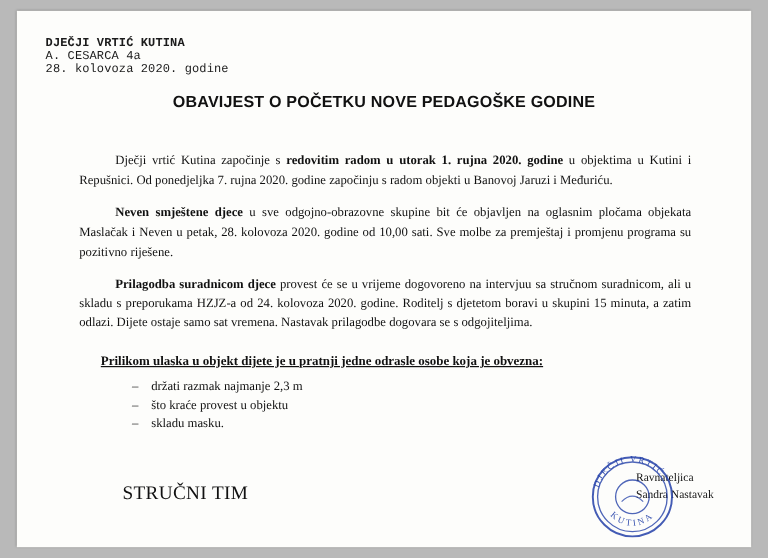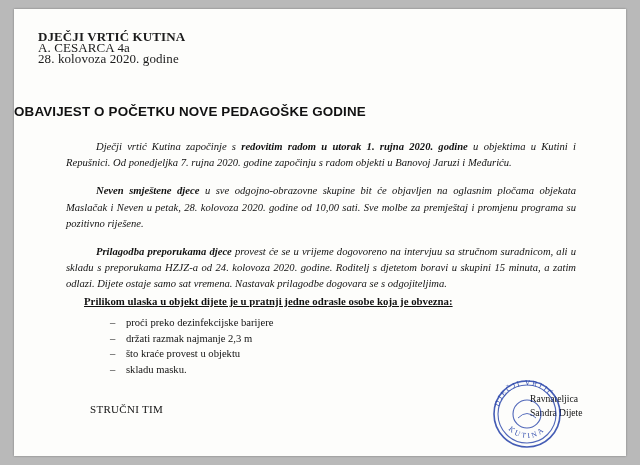--- a/index.html
+++ b/index.html
@@ -20,55 +20,53 @@
     width: 612px;
     height: 447px;
     background: #fdfdfb;
     box-shadow: 0 0 2px rgba(0,0,0,0.35);
     overflow: hidden;
   }
   .letterhead {
     position: absolute;
     left: 24px;
     top: 22px;
-    font-family: Liberation Serif, serif;
-    font-size: 13px;
+    font-family: Liberation Mono, monospace;
+    font-size: 10px;
     line-height: 11.2px;
     color: #1b1b1b;
     letter-spacing: 0.1px;
   }
   .letterhead .l1 { font-weight: bold; }
   .title {
     position: absolute;
     left: 0;
     right: 0;
     top: 68px;
-    text-align: left;
+    text-align: center;
     font-family: "Liberation Sans", sans-serif;
     font-weight: bold;
     font-size: 13.4px;
     letter-spacing: 0.15px;
     color: #111;
-    margin-top: 27px;
   }
   .body-text {
     position: absolute;
     left: 52px;
     width: 510px;
     top: 118px;
     font-family: "Liberation Serif", serif;
     font-size: 10.6px;
     line-height: 16.2px;
     color: #111;
     text-align: justify;
   }
   .body-text p {
-    margin: 12px 0 11px 0;
+    margin: 0 0 11px 0;
     text-indent: 30px;
-    font-style: italic;
   }
   .body-text b { font-weight: bold; }
   .rule-head {
     position: absolute;
     left: 52px;
     width: 520px;
     top: 286px;
     font-family: Liberation Serif, serif;
     font-size: 10.8px;
     font-weight: bold;
@@ -94,24 +92,24 @@
     padding-left: 16px;
   }
   .rule-list li:before {
     content: "\2013";
     position: absolute;
     left: 0;
     top: 0;
   }
   .signature-left {
     position: absolute;
-    left: 76px;
+    left: 88px;
     top: 394px;
     font-family: "Liberation Serif", serif;
-    font-size: 11px;
+    font-size: 16px;
     color: #111;
     letter-spacing: 0.3px;
   }
   .signature-right {
     position: absolute;
     left: 516px;
     top: 383px;
     font-family: "Liberation Serif", serif;
     font-size: 9.6px;
     line-height: 13.6px;
@@ -136,37 +134,36 @@
     <div class="l1">DJEČJI VRTIĆ KUTINA</div>
     <div>A. CESARCA 4a</div>
     <div>28. kolovoza 2020. godine</div>
   </div>
 
   <div class="title">OBAVIJEST O POČETKU NOVE PEDAGOŠKE GODINE</div>
 
   <div class="body-text">
     <p><span>Dječji vrtić Kutina započinje s </span><b>redovitim radom u utorak 1. rujna 2020. godine</b><span> u objektima u Kutini i Repušnici. Od ponedjeljka 7. rujna 2020. godine započinju s radom objekti u Banovoj Jaruzi i Međuriću.</span></p>
     <p><b>Neven smještene djece</b><span> u sve odgojno-obrazovne skupine bit će objavljen na oglasnim pločama objekata Maslačak i Neven u petak, 28. kolovoza 2020. godine od 10,00 sati. Sve molbe za premještaj i promjenu programa su pozitivno riješene.</span></p>
-    <p><b>Prilagodba preporukama djece</b><span> provest će se u vrijeme dogovoreno na intervjuu sa stručnom suradnicom, ali u skladu s preporukama HZJZ-a od 24. kolovoza 2020. godine. Roditelj s djetetom boravi u skupini 15 minuta, a zatim odlazi. Dijete ostaje samo sat vremena. Nastavak prilagodbe dogovara se s odgojiteljima.</span></p>
+    <p><b>Prilagodba suradnicom djece</b><span> provest će se u vrijeme dogovoreno na intervjuu sa stručnom suradnicom, ali u skladu s preporukama HZJZ-a od 24. kolovoza 2020. godine. Roditelj s djetetom boravi u skupini 15 minuta, a zatim odlazi. Dijete ostaje samo sat vremena. Nastavak prilagodbe dogovara se s odgojiteljima.</span></p>
   </div>
 
   <div class="rule-head">Prilikom ulaska u objekt dijete je u pratnji jedne odrasle osobe koja je obvezna:</div>
 
   <ul class="rule-list">
-    <li>proći preko dezinfekcijske barijere</li>
     <li>držati razmak najmanje 2,3 m</li>
     <li>što kraće provest u objektu</li>
     <li>skladu masku.</li>
   </ul>
 
   <div class="signature-left">STRUČNI TIM</div>
 
   <div class="signature-right">
     <div>Ravnateljica</div>
-    <div>Sandra Dijete</div>
+    <div>Sandra Nastavak</div>
   </div>
 
   <div class="stamp">
     <svg width="86" height="86" viewBox="0 0 86 86" aria-hidden="true">
       <defs>
         <path id="arcTop" d="M 14,43 A 29,29 0 0 1 72,43" fill="none"></path>
         <path id="arcBottom" d="M 19,43 A 24,24 0 0 0 67,43" fill="none"></path>
       </defs>
       <circle cx="43" cy="43" r="33" fill="none" stroke="#2340a8" stroke-width="1.6" opacity="0.85"></circle>
       <circle cx="43" cy="43" r="29" fill="none" stroke="#2340a8" stroke-width="1.1" opacity="0.8"></circle>

